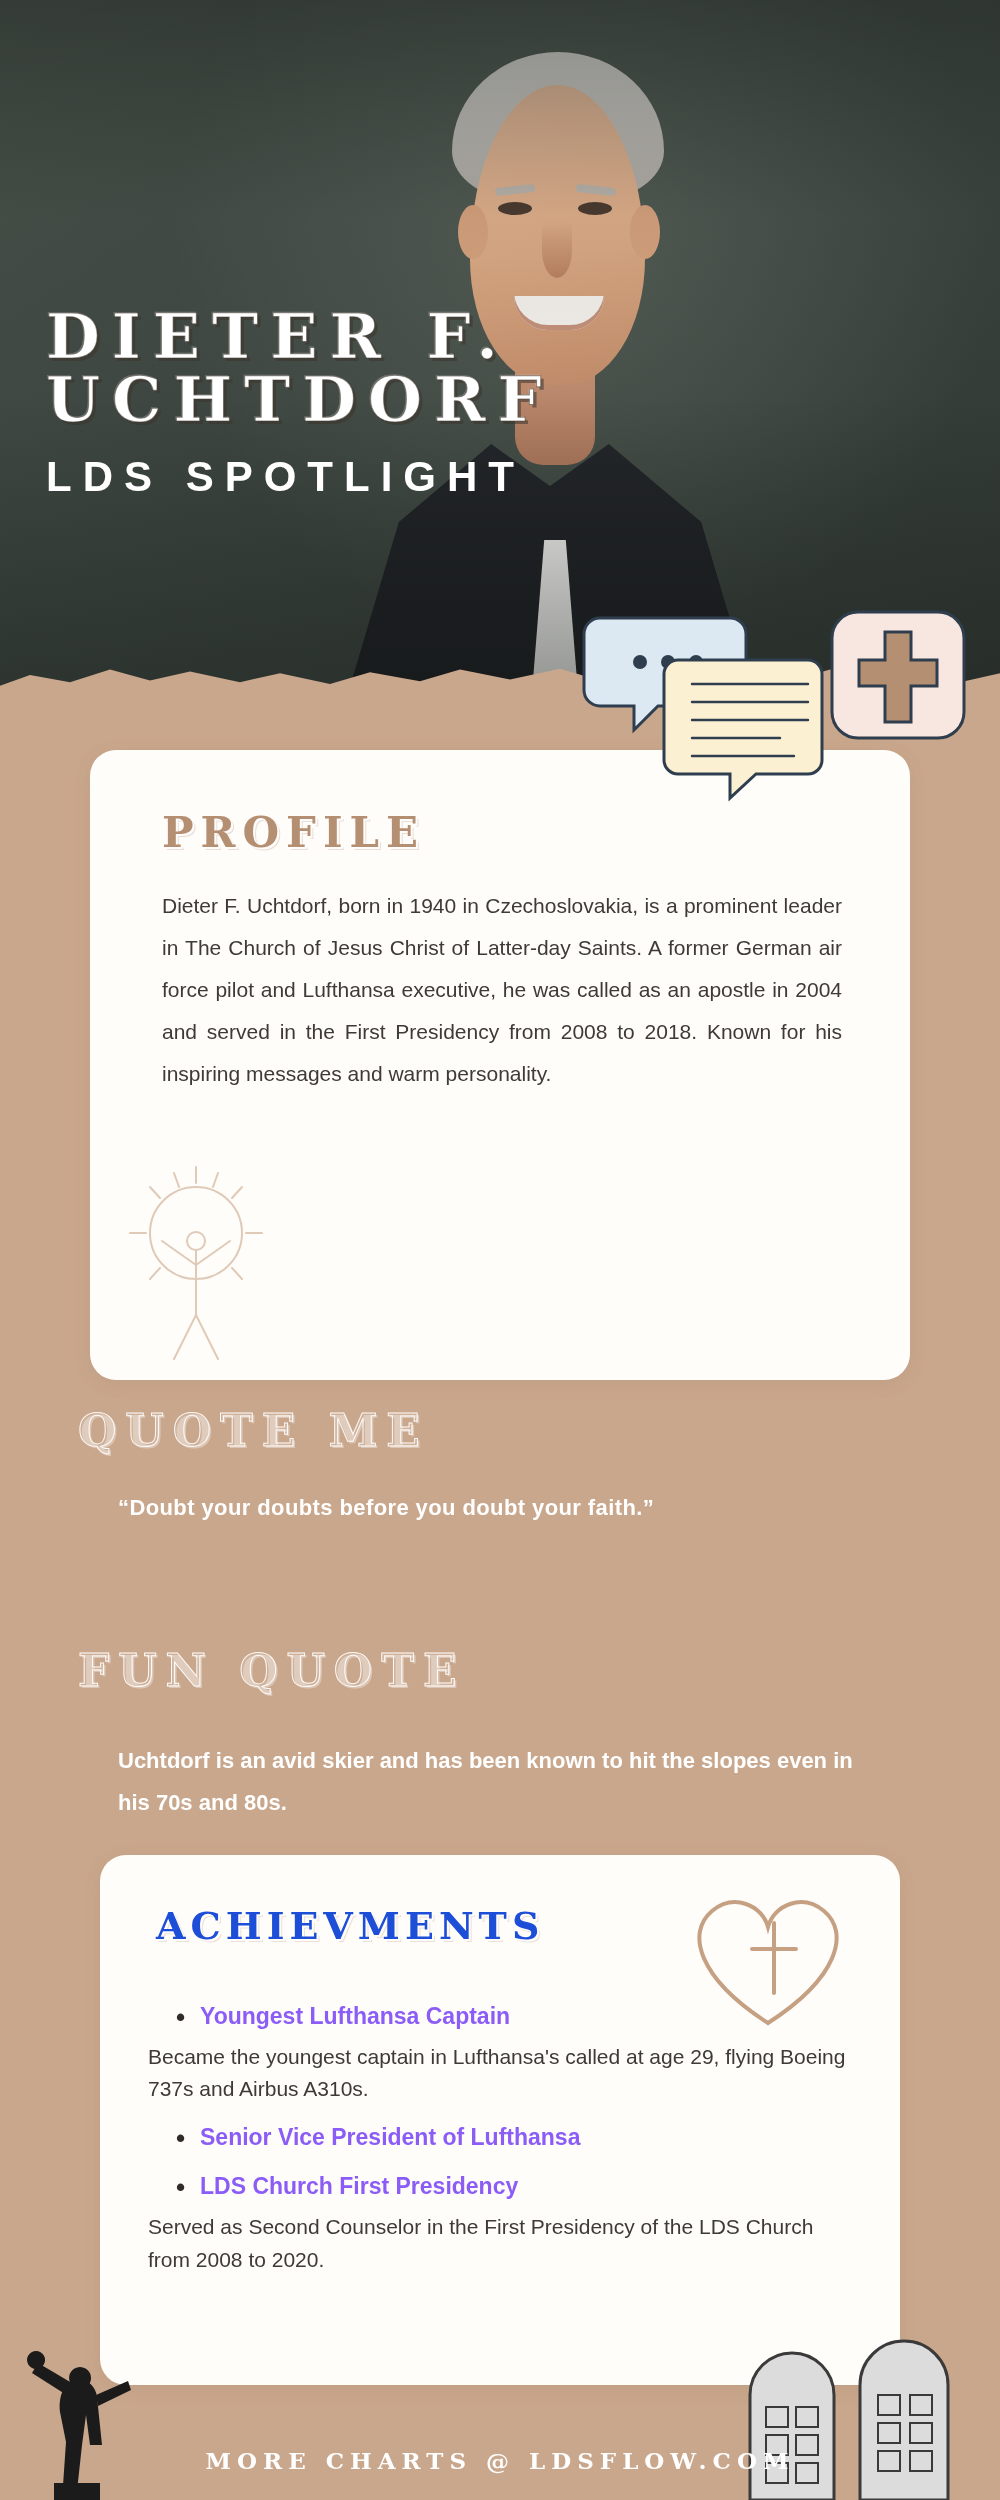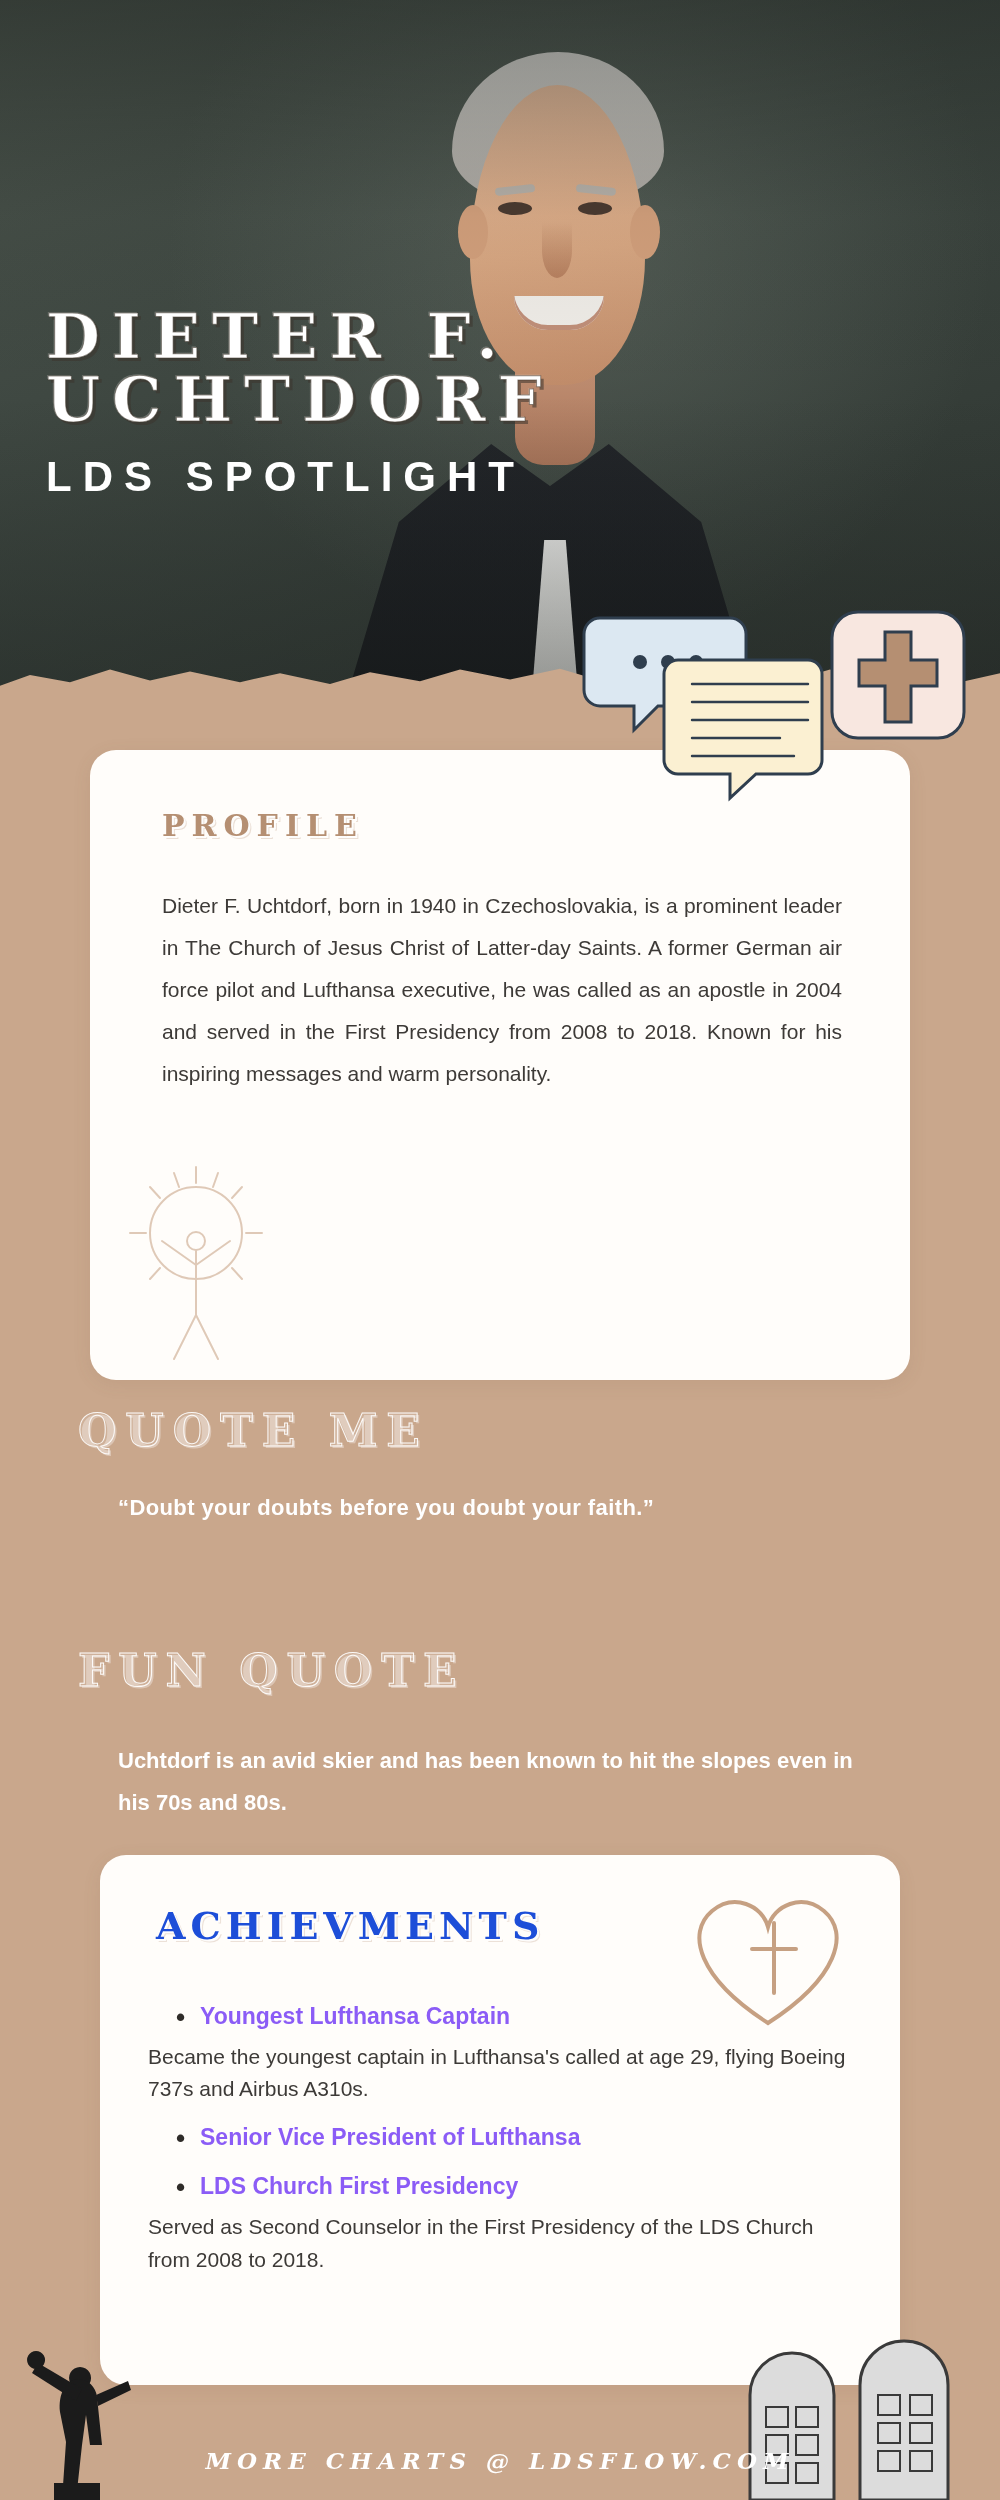--- a/index.html
+++ b/index.html
@@ -207,21 +207,21 @@
   }
   .section-heading {
     font-family: "DejaVu Serif", serif;
     font-weight: 700;
     letter-spacing: 7px;
   }
   .profile-heading {
     position: absolute;
     left: 72px;
     top: 58px;
-    font-size: 30px;
+    font-size: 42px;
     color: #b58f72;
     text-shadow: 2px 2px 0 rgba(255,255,255,0.9), 3px 3px 0 rgba(181,143,114,0.28);
   }
   .profile-body {
     position: absolute;
     left: 72px;
     top: 135px;
     width: 680px;
     font-size: 21px;
     line-height: 2.0;
@@ -350,21 +350,20 @@
     position: absolute;
     left: 0;
     width: 1000px;
     bottom: 26px;
     text-align: center;
     font-family: "DejaVu Serif", serif;
     font-size: 23px;
     font-weight: 700;
     letter-spacing: 6px;
     color: #ffffff;
-    font-style: italic;
   }
   .silhouette {
     position: absolute;
     left: 10px;
     bottom: 0;
     width: 150px;
     height: 185px;
     z-index: 8;
   }
   .tablets {
@@ -477,21 +476,21 @@
     <div class="ach-list">
       <div class="ach-item">
         <div class="ach-title">Youngest Lufthansa Captain</div>
         <div class="ach-desc">Became the youngest captain in Lufthansa's called at age 29, flying Boeing 737s and Airbus A310s.</div>
       </div>
       <div class="ach-item">
         <div class="ach-title">Senior Vice President of Lufthansa</div>
       </div>
       <div class="ach-item">
         <div class="ach-title">LDS Church First Presidency</div>
-        <div class="ach-desc">Served as Second Counselor in the First Presidency of the LDS Church from 2008 to 2018.</div>
+        <div class="ach-desc">Served as Second Counselor in the First Presidency of the LDS Church from 2008 to 2020.</div>
       </div>
     </div>
   </div>
 
   <svg class="silhouette" viewBox="0 0 150 185">
     <g fill="#1b1b1b">
       <path d="M70 52 a11 11 0 1 0 0.1 0 z"></path>
       <path d="M68 64 c10 0 18 8 19 18 l5 48 h-12 l-4 -30 -4 30 -6 55 h-14 l4 -58 -6 -30 c-2 -18 6 -33 18 -33 z"></path>
       <path d="M72 74 l-44 -26 -6 10 44 28 z"></path>
       <path d="M26 36 a9 9 0 1 0 0.1 0 z"></path>

